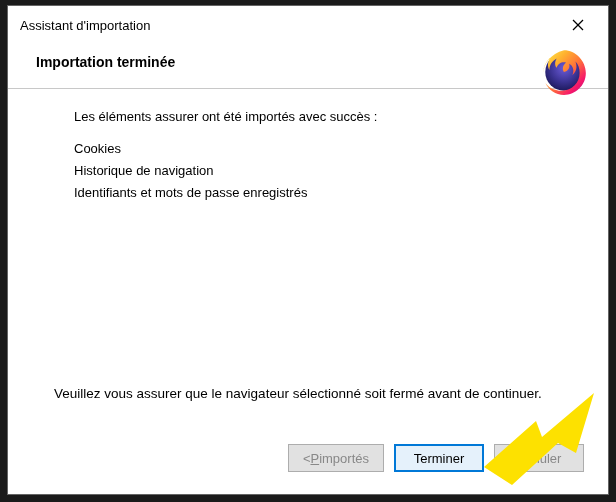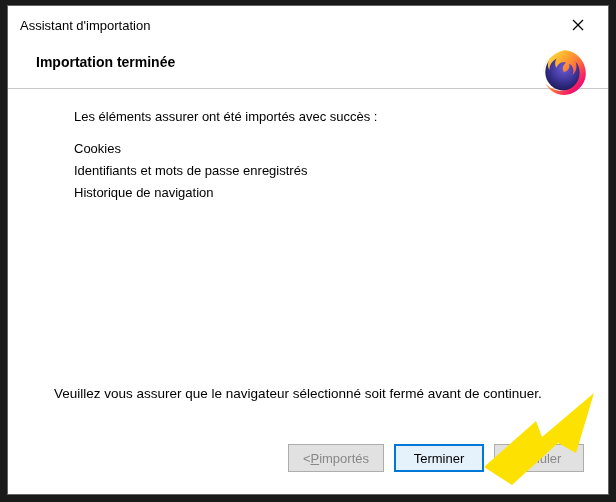--- a/index.html
+++ b/index.html
@@ -178,22 +178,22 @@
                C 10 36 24 14 50 8 Z" fill="url(#fox)"></path>
     </svg>
   </div>
 
   <hr class="divider">
 
   <div class="content">
     <div class="success-msg">Les éléments assurer ont été importés avec succès :</div>
     <ul class="item-list">
       <li>Cookies</li>
+      <li>Historique de navigation</li>
       <li>Identifiants et mots de passe enregistrés</li>
-      <li>Historique de navigation</li>
     </ul>
     <div class="warning">Veuillez vous assurer que le navigateur sélectionné soit fermé avant de continuer.</div>
   </div>
 
   <div class="button-row">
     <button class="btn disabled">
         <span>&lt; </span>
         <span class="underline-letter">P</span>
         <span>importés</span>
       </button>

